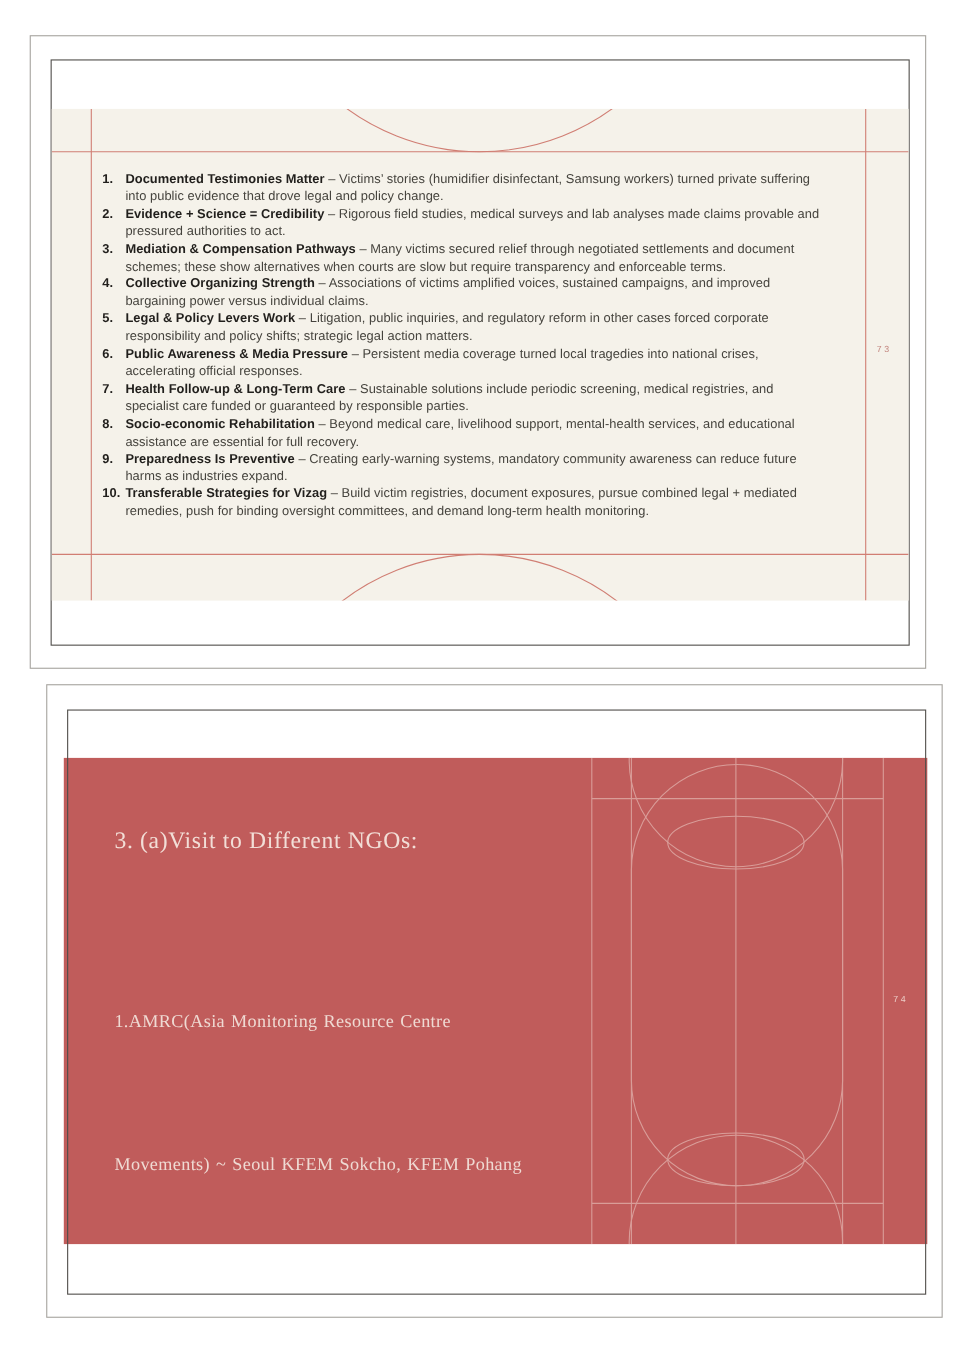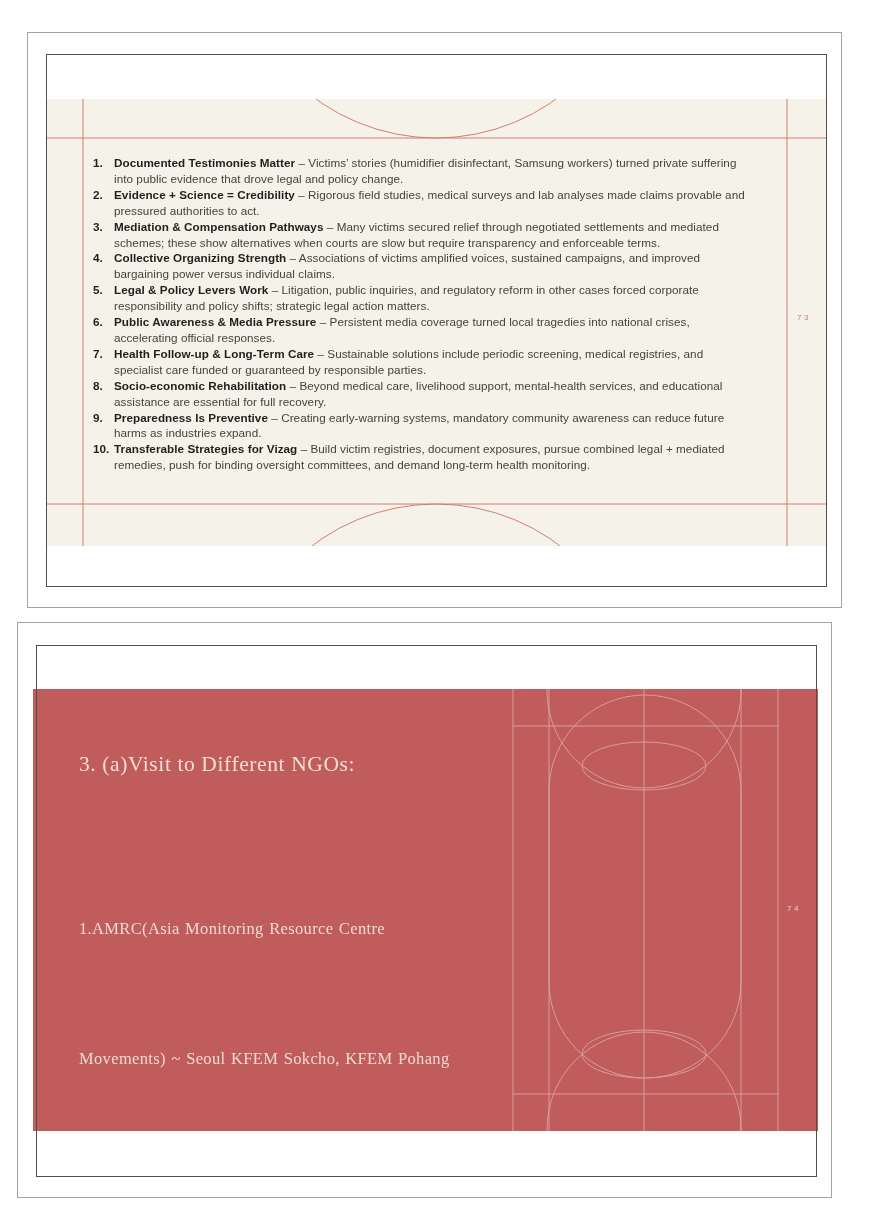--- a/index.html
+++ b/index.html
@@ -1,21 +1,21 @@
 <!DOCTYPE html>
 <html><head>
 <meta charset="utf-8">
 <style>
   html,body{margin:0;padding:0;}
   body{width:870px;height:1231px;background:#ffffff;position:relative;
        font-family:"Liberation Sans",sans-serif;overflow:hidden;}
   .page{position:absolute;width:815px;height:576px;background:#fff;
         border:1px solid #a6a39e;box-sizing:border-box;}
   #page1{left:27px;top:32px;}
-  #page2{left:17px;top:622px;}
+  #page2{left:42px;top:622px;}
   .frame{position:absolute;left:18px;top:21px;width:781px;height:533px;
          border:1px solid #504e4a;box-sizing:border-box;background:transparent;}
   #frame2{top:22px;height:532px;}
   
   .cream{position:absolute;left:0px;top:44px;width:779px;height:447px;background:#f5f2ea;}
   .cream svg{position:absolute;left:0;top:0;}
   .list-block{position:absolute;left:46px;top:56px;width:658px;
               font-size:11.7px;line-height:15.9px;color:#45433d;letter-spacing:0.05px;}
   .li{position:relative;padding-left:21px;}
   .li .num{position:absolute;left:0;top:0;font-weight:bold;color:#211f1c;}
@@ -45,21 +45,21 @@
           <line x1="740" y1="0" x2="740" y2="447"></line>
           <line x1="0" y1="39" x2="779" y2="39"></line>
           <line x1="0" y1="405" x2="779" y2="405"></line>
           <circle cx="389" cy="-166" r="205"></circle>
           <circle cx="389" cy="610" r="205"></circle>
         </g>
       </svg>
       <div class="list-block">
         <div class="li"><span class="num">1.</span><span class="t">Documented Testimonies Matter</span> <span>– Victims’ stories (humidifier disinfectant, Samsung workers) turned private suffering into public evidence that drove legal and policy change.</span></div>
         <div class="li"><span class="num">2.</span><span class="t">Evidence + Science = Credibility</span> <span>– Rigorous field studies, medical surveys and lab analyses made claims provable and pressured authorities to act.</span></div>
-        <div class="li"><span class="num">3.</span><span class="t">Mediation &amp; Compensation Pathways</span> <span>– Many victims secured relief through negotiated settlements and mediated schemes; these show alternatives when courts are slow but require transparency and enforceable terms.</span></div>
+        <div class="li"><span class="num">3.</span><span class="t">Mediation &amp; Compensation Pathways</span> <span>– Many victims secured relief through negotiated settlements and document schemes; these show alternatives when courts are slow but require transparency and enforceable terms.</span></div>
         <div class="li"><span class="num">4.</span><span class="t">Collective Organizing Strength</span> <span>– Associations of victims amplified voices, sustained campaigns, and improved bargaining power versus individual claims.</span></div>
         <div class="li"><span class="num">5.</span><span class="t">Legal &amp; Policy Levers Work</span> <span>– Litigation, public inquiries, and regulatory reform in other cases forced corporate responsibility and policy shifts; strategic legal action matters.</span></div>
         <div class="li"><span class="num">6.</span><span class="t">Public Awareness &amp; Media Pressure</span> <span>– Persistent media coverage turned local tragedies into national crises, accelerating official responses.</span></div>
         <div class="li"><span class="num">7.</span><span class="t">Health Follow-up &amp; Long-Term Care</span> <span>– Sustainable solutions include periodic screening, medical registries, and specialist care funded or guaranteed by responsible parties.</span></div>
         <div class="li"><span class="num">8.</span><span class="t">Socio-economic Rehabilitation</span> <span>– Beyond medical care, livelihood support, mental-health services, and educational assistance are essential for full recovery.</span></div>
         <div class="li"><span class="num">9.</span><span class="t">Preparedness Is Preventive</span> <span>– Creating early-warning systems, mandatory community awareness can reduce future harms as industries expand.</span></div>
         <div class="li"><span class="num">10.</span><span class="t">Transferable Strategies for Vizag</span> <span>– Build victim registries, document exposures, pursue combined legal + mediated remedies, push for binding oversight committees, and demand long-term health monitoring.</span></div>
       </div>
     </div>
   </div>

